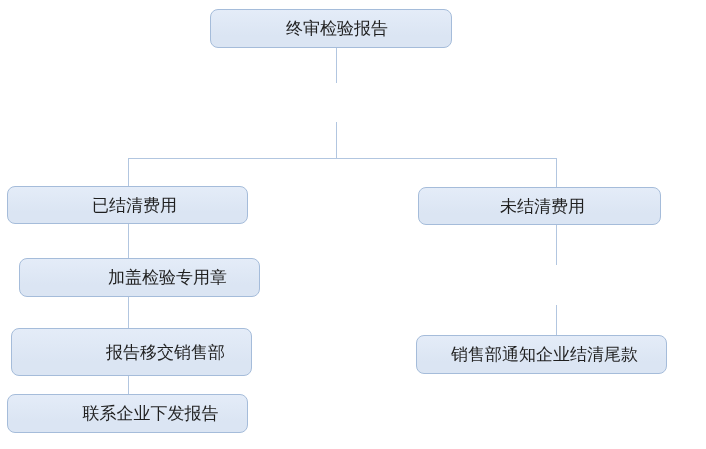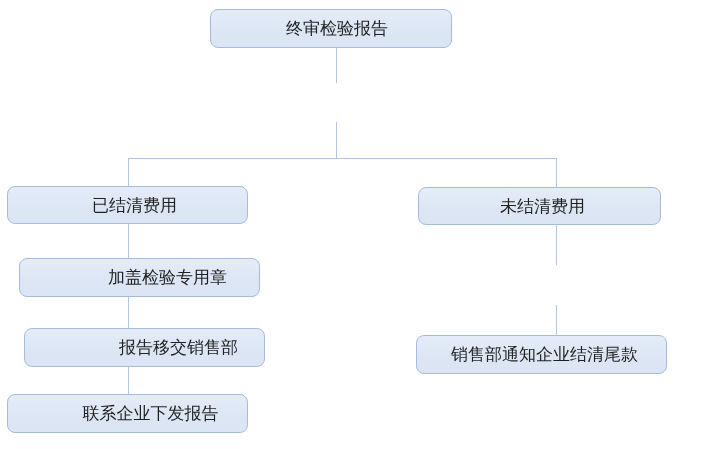--- a/index.html
+++ b/index.html
@@ -66,21 +66,21 @@
 
   <div class="node" style="left:7px;   top:186px; width:241px; height:38px;">
     <span class="node-label" style="transform:translateX(7px);">已结清费用</span>
   </div>
 
   <div class="node" style="left:7px;   top:258px; width:241px; height:39px;margin-left:12px;">
     <span class="node-label" style="transform:translateX(28px);">加盖检验专用章</span>
   </div>
 
 
-  <div class="node" style="left:24px;   top:328px; width:241px; height:39px;padding-left:48px;">
+  <div class="node" style="left:11px;   top:328px; width:241px; height:48px;padding-left:48px;">
     <span class="node-label" style="transform:translateX(10px);">报告移交销售部</span>
   </div>
 
   <div class="node" style="left:416px; top:335px; width:251px; height:39px;">
     <span class="node-label" style="transform:translateX(3px);">销售部通知企业结清尾款</span>
   </div>
 
   <div class="node" style="left:7px;   top:394px; width:241px; height:39px;padding-left:16px;">
     <span class="node-label" style="transform:translateX(15px);">联系企业下发报告</span>
   </div>

